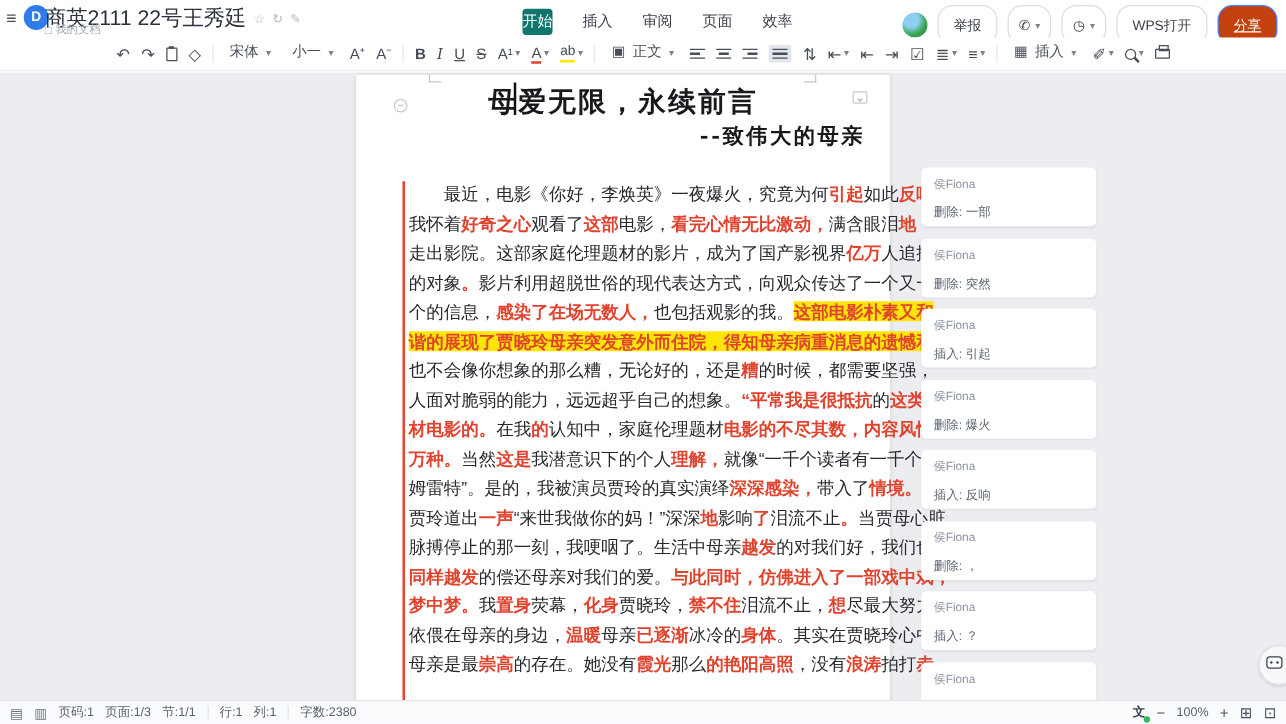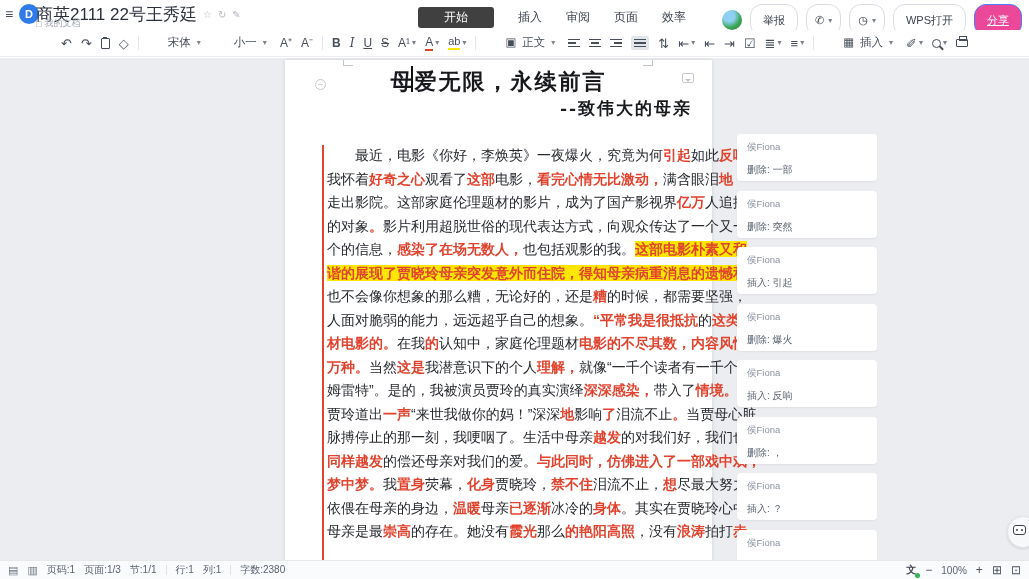--- a/index.html
+++ b/index.html
@@ -11,38 +11,38 @@
   .hamburger { position:absolute; left:5px; top:6px; font-size:14px; color:#49505c; cursor:pointer; }
   .logo { position:absolute; left:19px; top:4px; width:20px; height:20px; border-radius:50%;
           background:#2f7bea; color:#fff; font-size:11px; font-weight:bold; text-align:center; line-height:20px; }
   .doc-title-row { position:absolute; left:36px; top:3px; display:flex; align-items:center; gap:6px; }
   .doc-title { font-size:17px; color:#2b313b; }
   .t-ico { font-size:10px; color:#b3b8c0; }
   .breadcrumb { position:absolute; left:36px; top:17px; display:flex; align-items:center; gap:3px;
                 font-size:9px; color:#a0a6ae; }
   .tabs { position:absolute; left:418px; top:7px; display:flex; align-items:center; gap:24px; font-size:12px; color:#3c424d; }
   .tab { cursor:pointer; }
-  .tab.active { background:#404040; color:#fff; padding:2px 26px; border-radius:3px; }
+  .tab.active { background:#0f766e; color:#fff; padding:2px 0; border-radius:3px; }
   .tb-right { position:absolute; right:7px; top:4px; display:flex; align-items:center; gap:8px; }
   .avatar { width:20px; height:20px; border-radius:50%;
             background:radial-gradient(circle at 35% 30%, #8ecff2 0 30%, #3aa757 60%, #2b7a3e); }
   .pill { height:32px; display:flex; align-items:center; gap:4px; padding:0 12px; border:1px solid #d9dde3;
           border-radius:12px; font-size:11px; color:#3c424d; background:#fff; cursor:pointer; }
   .pill.icon-pill { padding:0 8px; }
-  .pill.primary { background:#ec4899; border-color:#4d7cfe; color:#fff;text-decoration:underline; }
+  .pill.primary { background:#c2410c; border-color:#4d7cfe; color:#fff;text-decoration:underline; }
   .caret-down { font-size:8px; color:#7d838d; }
 
   
   .toolbar { position:absolute; top:30px; left:0; right:0; height:27px; background:#fff;
              border-bottom:1px solid #ebedf0; display:flex; align-items:center; justify-content:center;
              gap:9px; font-size:12px; color:#474e5a; }
   .tool { display:flex; align-items:center; gap:2px; cursor:pointer; line-height:1; }
   .tool .g { font-size:13px; }
   .sep { width:1px; height:14px; background:#e4e7ea; }
-  .dd-box { display:flex; align-items:center; gap:6px; border:1px solid transparent; padding:2px 3px; font-size:11.5px;margin-left:16px; }
+  .dd-box { display:flex; align-items:center; gap:6px; border:1px solid transparent; padding:2px 3px; font-size:11.5px; }
   .bold { font-weight:bold; } .ital { font-style:italic; font-family:"DejaVu Serif", serif; }
   .und { text-decoration:underline; } .strike { text-decoration:line-through; }
   .fcolor { border-bottom:2px solid #e0442f; padding-bottom:1px; }
   .hilite { border-bottom:2px solid #ffe600; padding-bottom:1px; font-size:11px; }
   .alg { display:inline-flex; flex-direction:column; gap:2px; width:12px; }
   .alg b { height:1.4px; background:#474e5a; display:block; }
   .alg .w1{width:12px}.alg .w2{width:8px}
   .alg.c { align-items:center; } .alg.r { align-items:flex-end; }
   .tool.active-tool { background:#e2e6eb; border-radius:2px; padding:3px; }
   .mag { position:relative; width:9px; height:9px; border:1.5px solid #474e5a; border-radius:50%; display:inline-block; }

